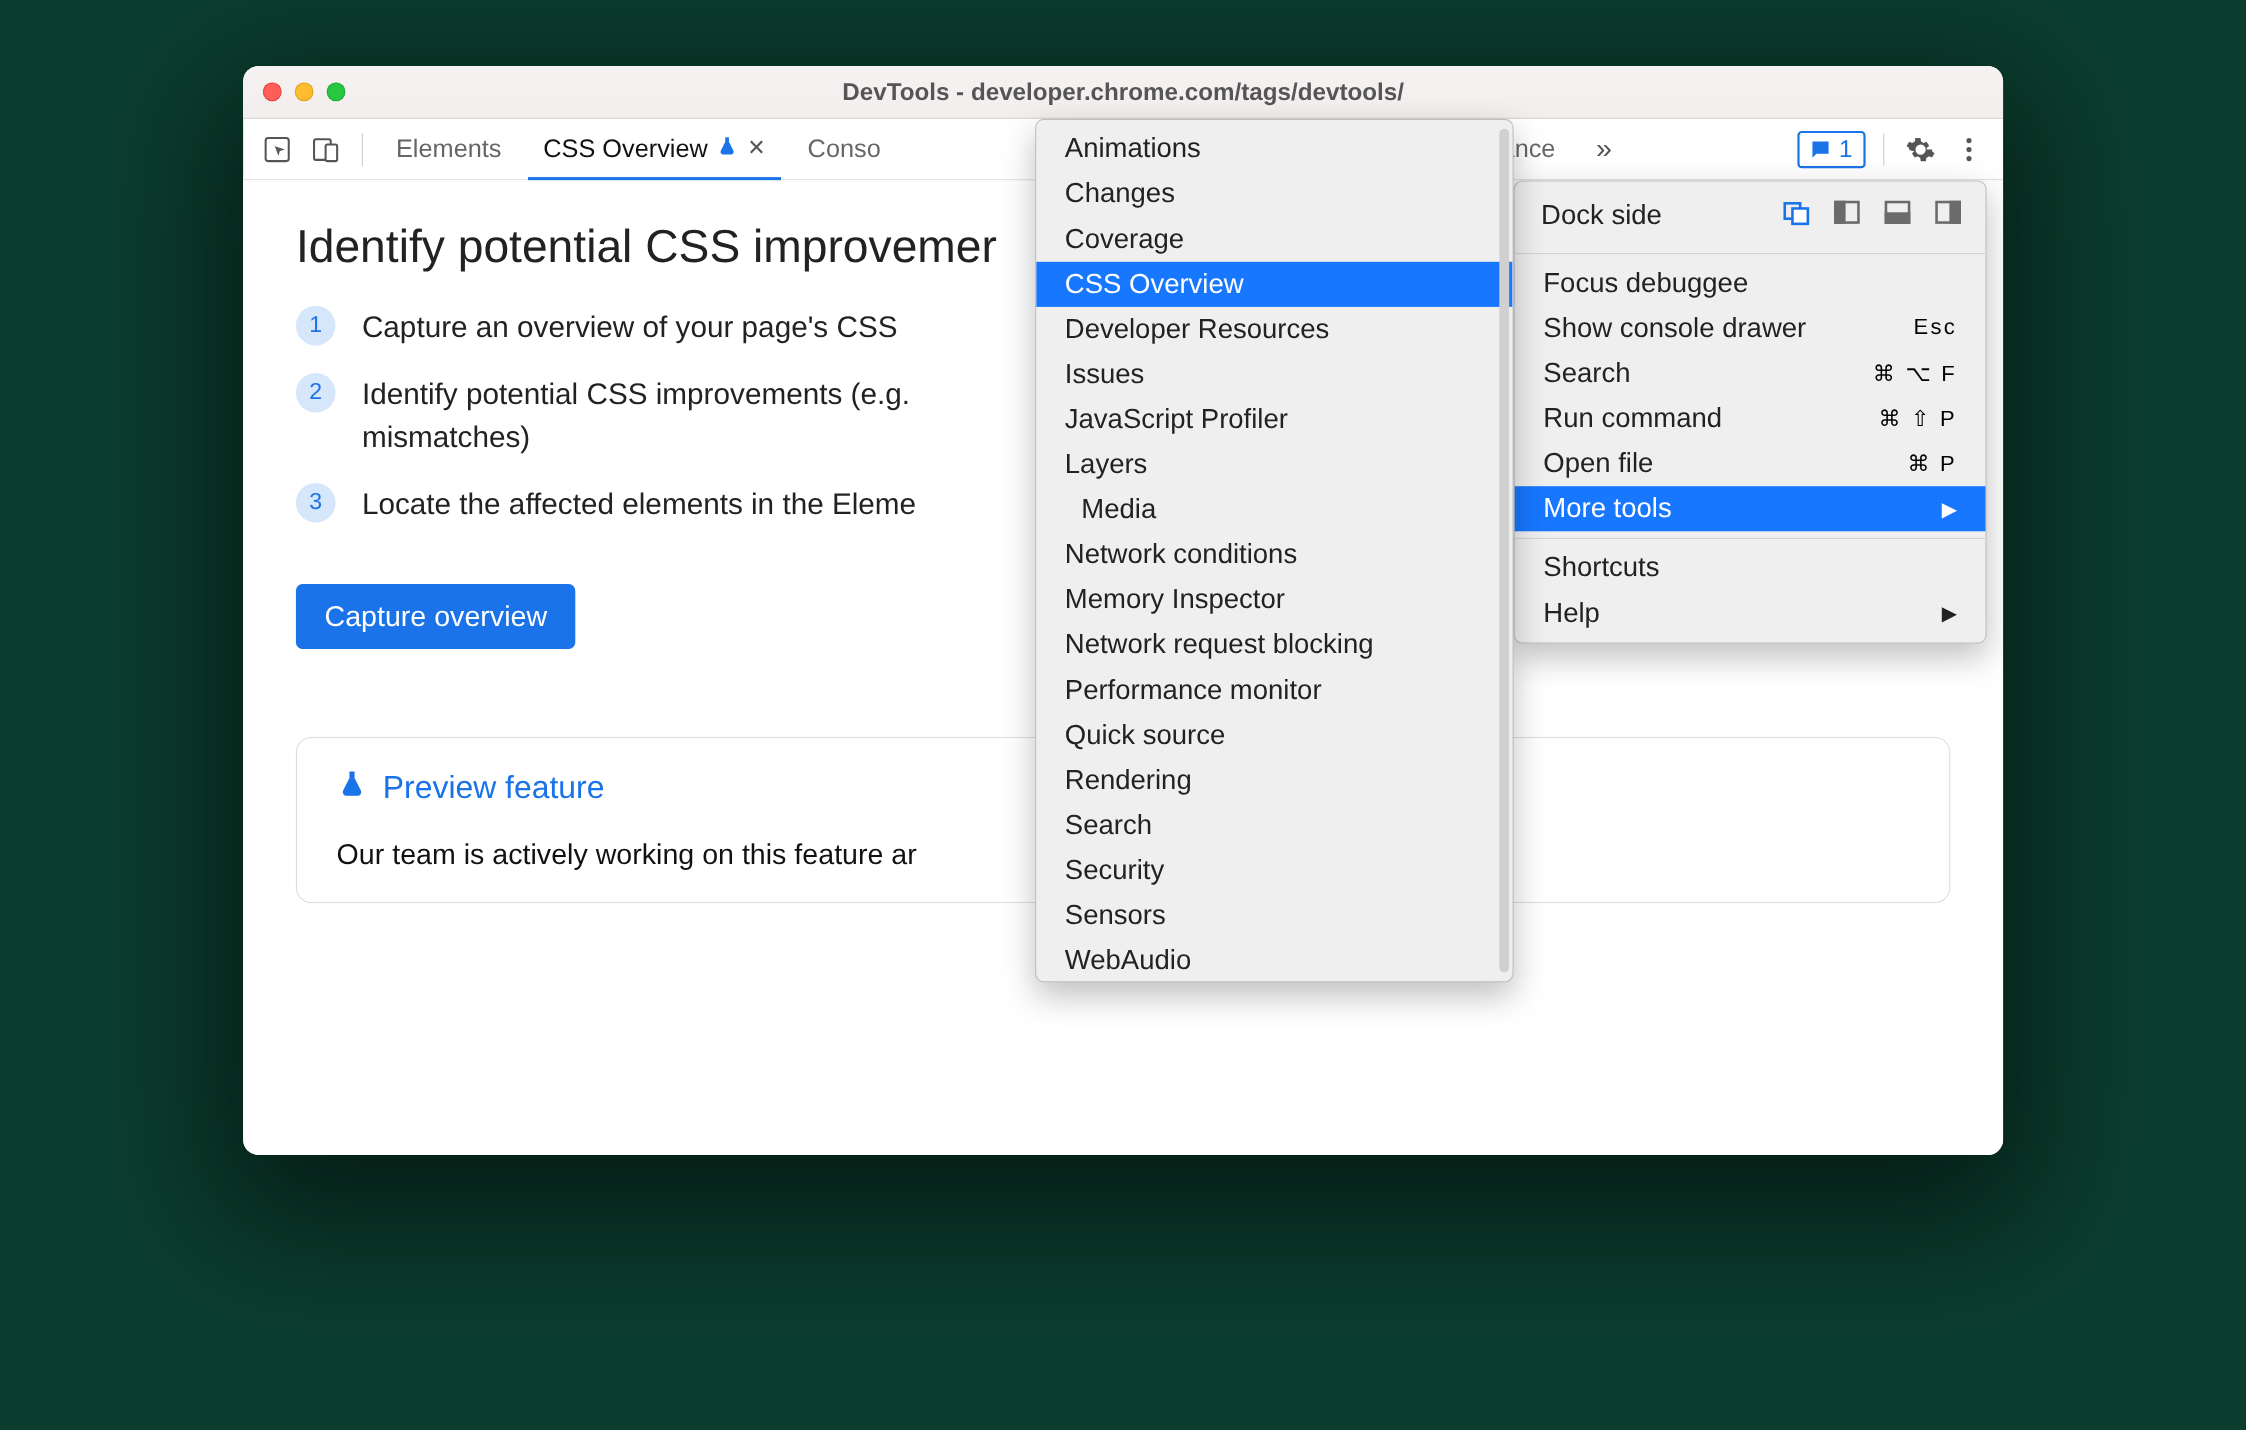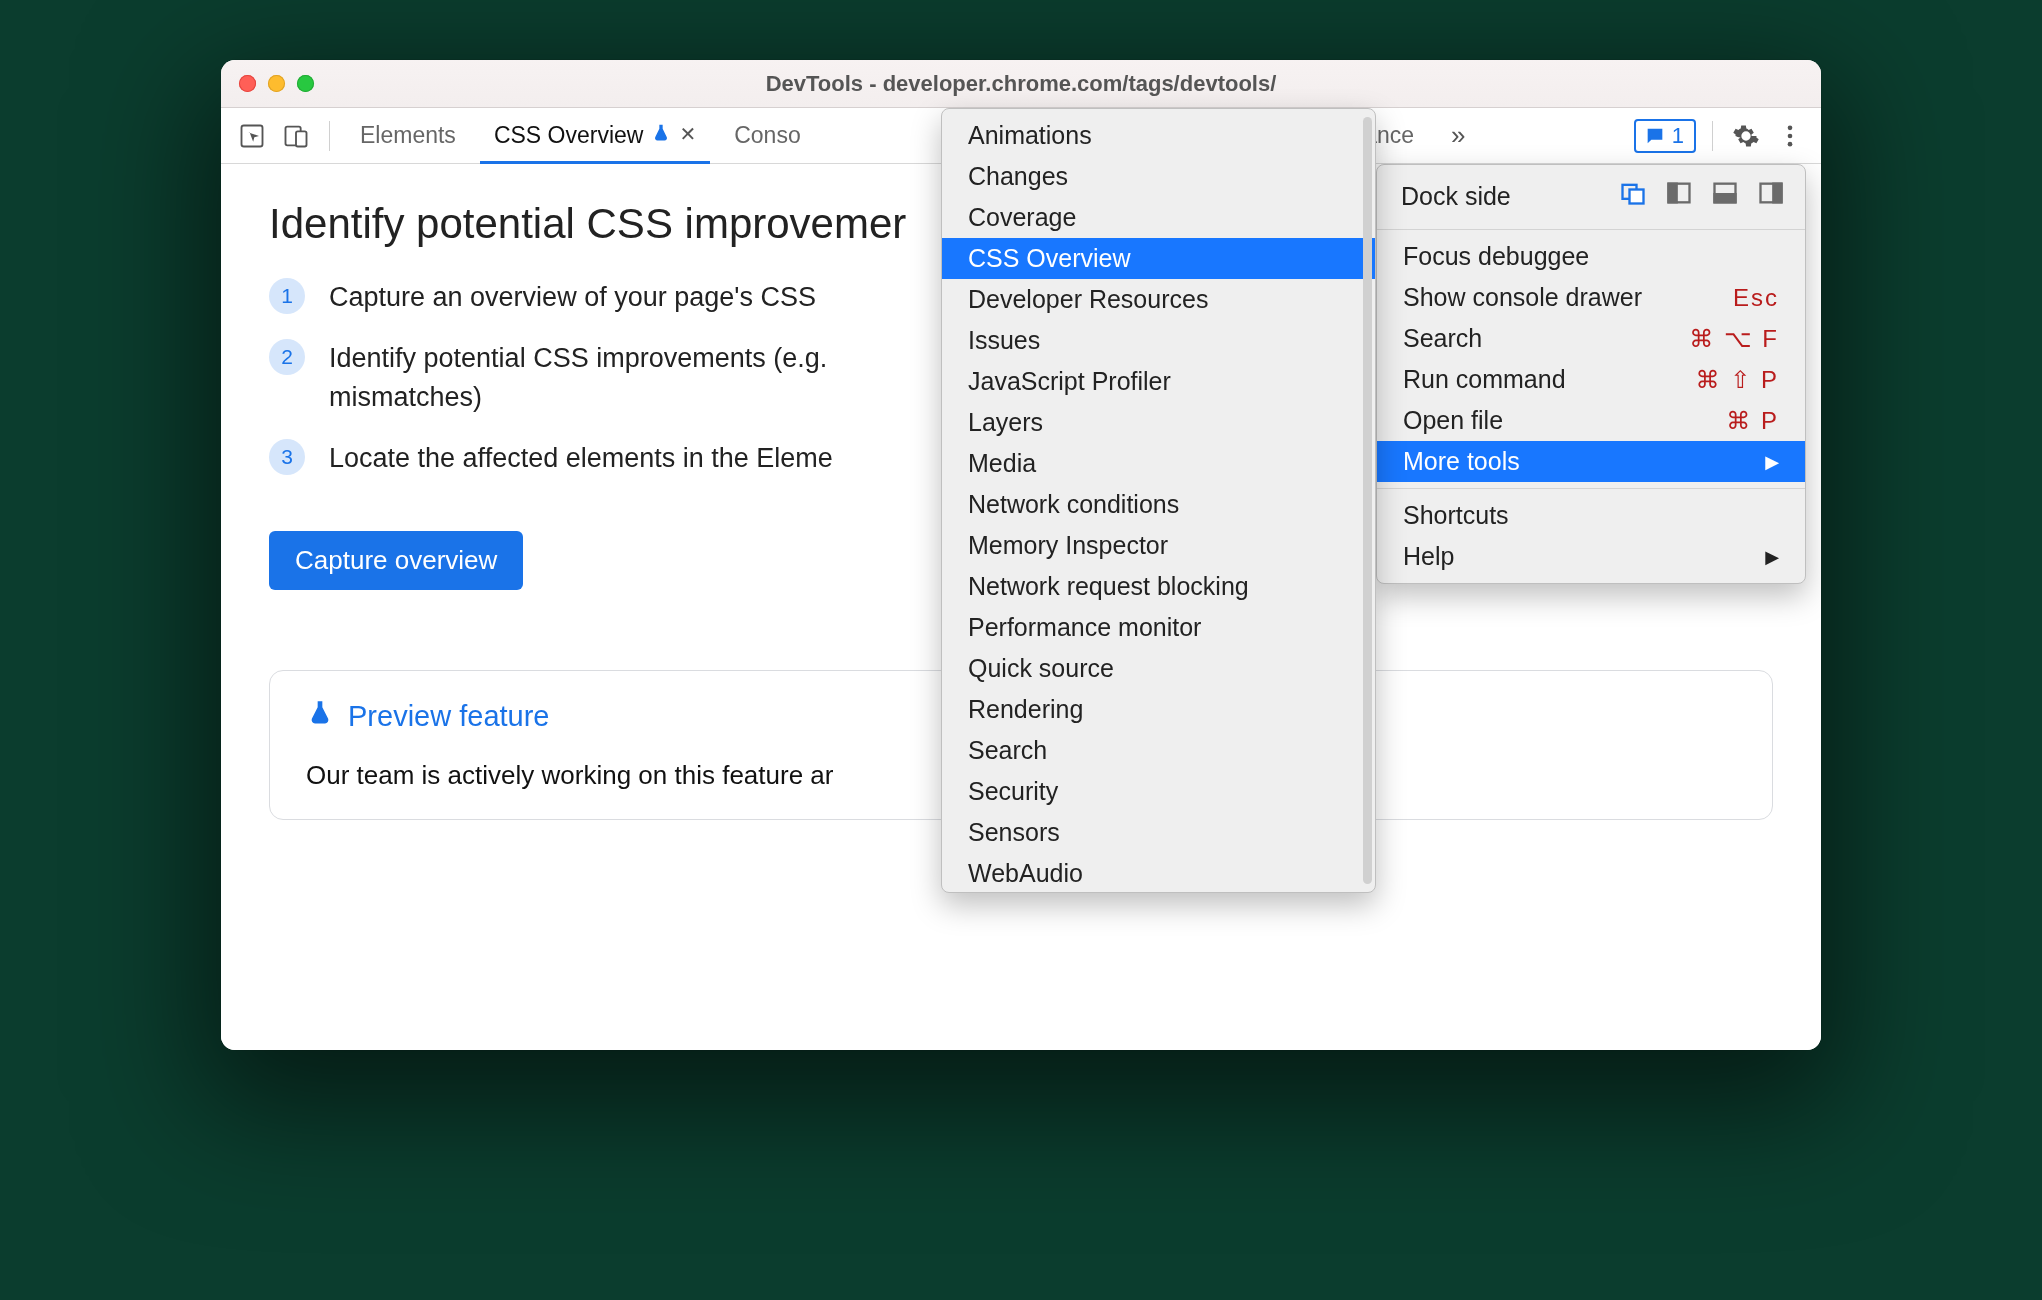--- a/index.html
+++ b/index.html
@@ -74,21 +74,21 @@
     position:absolute; background:#efefef; border:1px solid #bfbfbf;
     border-radius:8px; box-shadow:0 12px 30px rgba(0,0,0,.25);
     font-size:25px; color:#222; padding:6px 0;
   }
   .menu .item {
     padding:6px 26px; display:flex; align-items:center; justify-content:space-between; gap:30px;
     white-space:nowrap;
   }
   .menu .item.selected { background:#1877ff; color:#fff; }
   .menu .sep { height:1px; background:#d3d3d3; margin:6px 0;}
-  .menu .shortcut { color:#b91c1c; font-size:24px; letter-spacing:2px;}
+  .menu .shortcut { color:#000000; font-size:20px; letter-spacing:2px;}
   .arrowright { font-size:18px;}
   .menu .docksec { padding:8px 20px 10px 24px; display:flex; align-items:center; justify-content:space-between;}
   .dockicons { display:flex; gap:18px;}
   .dockicon svg { width:28px; height:28px; }
   .dockicon { color:#6b6b6b; }
   .dockicon.active { color:#1a73e8;}
   .submenu { position:absolute; }
   .scrollline { position:absolute; right:3px; top:8px; bottom:8px; width:9px; background:#d0d0d0; border-radius:5px;}
   .chev { color:#555; }
 </style>
@@ -275,21 +275,21 @@
           </div>
           <div class="item" style="padding-right: 36px;">
             <span>Issues</span>
           </div>
           <div class="item" style="padding-right: 36px;">
             <span>JavaScript Profiler</span>
           </div>
           <div class="item" style="padding-right: 36px;">
             <span>Layers</span>
           </div>
-          <div class="item" style="padding-right: 36px;">
+          <div class="item" style="padding-right: 36px; margin-left: 15px;">
             <span>Media</span>
           </div>
           <div class="item" style="padding-right: 36px;">
             <span>Network conditions</span>
           </div>
           <div class="item" style="padding-right: 36px;">
             <span>Memory Inspector</span>
           </div>
           <div class="item" style="padding-right: 36px;">
             <span>Network request blocking</span>

